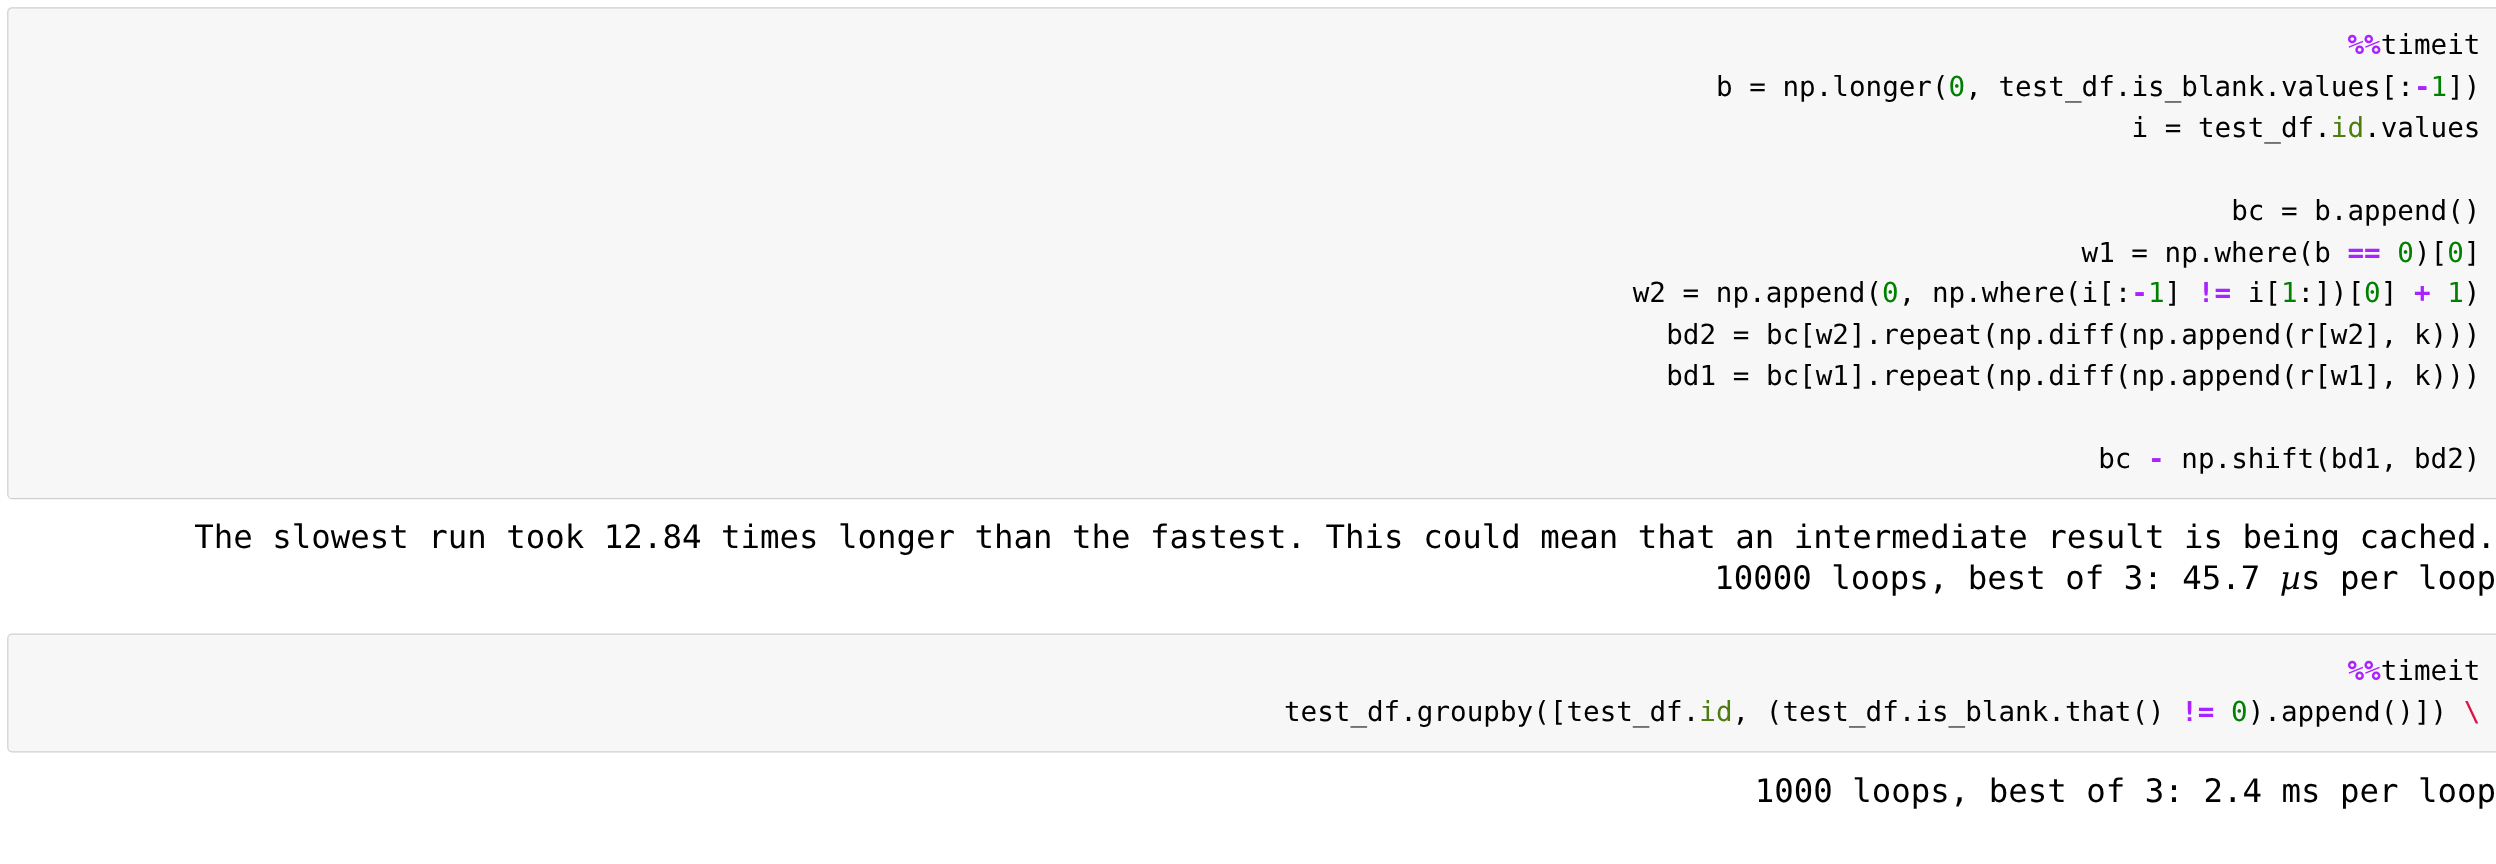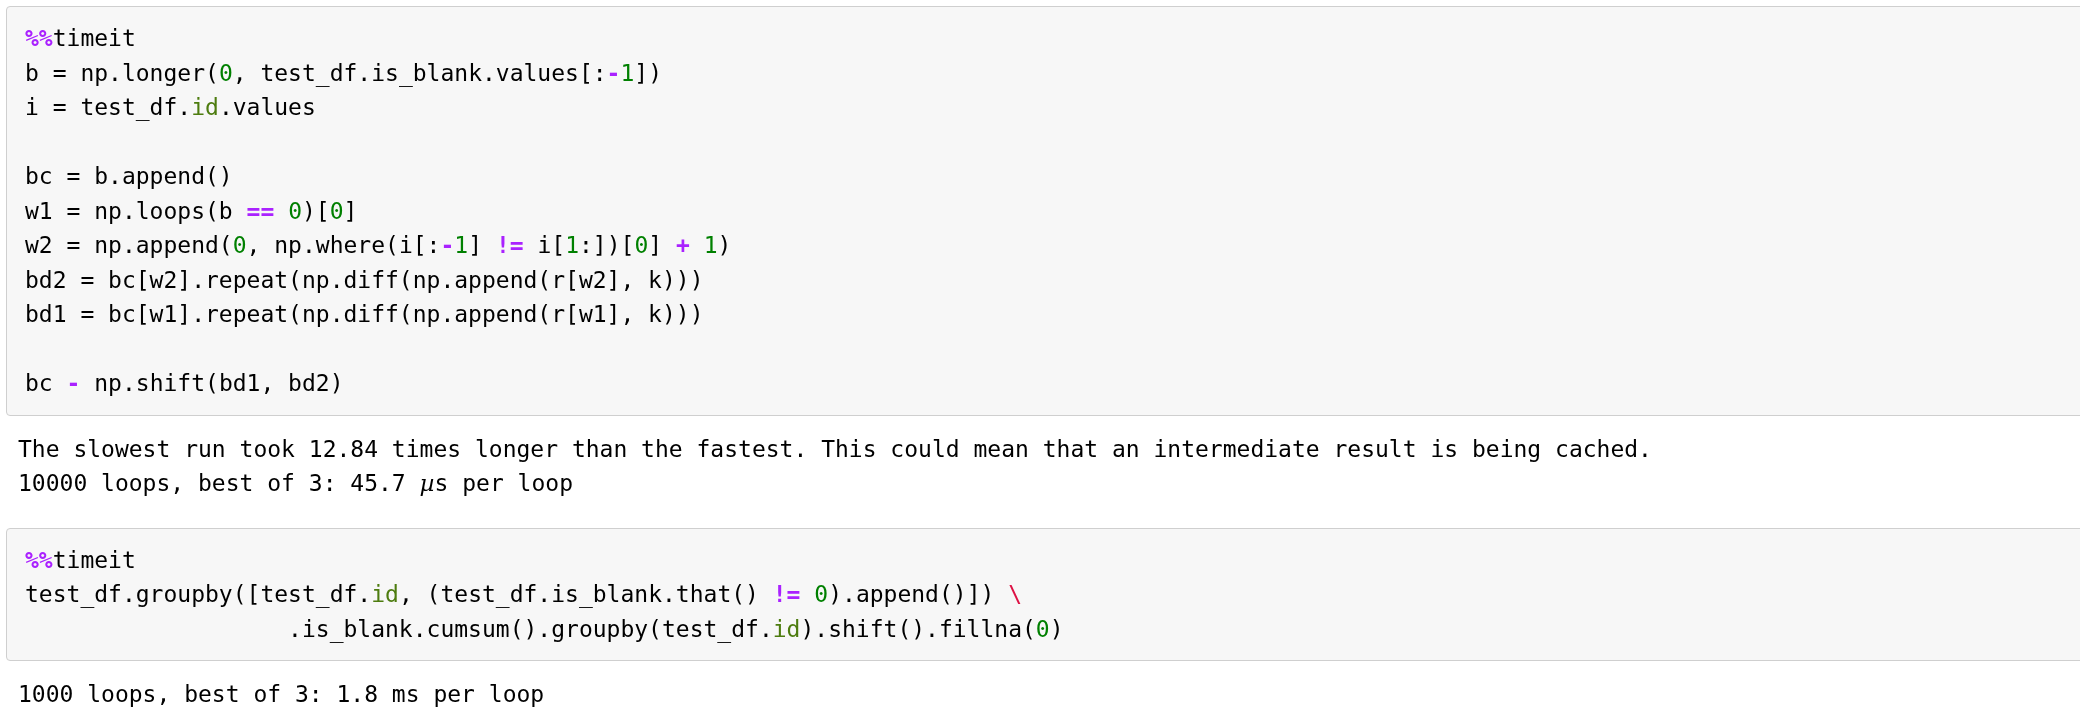--- a/index.html
+++ b/index.html
@@ -12,20 +12,21 @@
     height: 720px;
     overflow: hidden;
     font-family: "DejaVu Sans Mono", "Liberation Mono", monospace;
     -webkit-font-smoothing: antialiased;
   }
 
   .notebook {
     width: 2080px;
     box-sizing: border-box;
     padding: 0;
+    text-align: right;
   }
 
   
   .cell {
     position: relative;
     box-sizing: border-box;
     background: #f7f7f7;
     border: 1px solid #cfcfcf;
     border-radius: 4px;
     margin: 0 0 0 6px;
@@ -58,21 +59,21 @@
   .tok-plain    { color: #000000; }
 
   
   .output {
     background: #ffffff;
     padding: 0;
     margin: 0;
   }
   .out-line {
     font-family: "DejaVu Sans Mono", "Liberation Mono", monospace;
-    font-size: 23px;
+    font-size: 27px;
     line-height: 34px;
     color: #000000;
     white-space: pre;
     margin: 0;
     padding: 0 0 0 18px;
   }
   .mu {
     font-family: "DejaVu Serif", "Liberation Serif", serif;
     font-style: italic;
   }
@@ -87,39 +88,38 @@
 <div class="notebook">
   <div class="spacer-top"></div>
   <div id="cells-root">
       <div class="cell">
         <div class="cell-inner">
           <div class="code-line"><span class="tok-magic">%%</span><span class="tok-magicname">timeit</span></div>
           <div class="code-line"><span class="tok-plain">b = np.longer(</span><span class="tok-num">0</span><span class="tok-plain">, test_df.is_blank.values[:</span><span class="tok-op">-</span><span class="tok-num">1</span><span class="tok-plain">])</span></div>
           <div class="code-line"><span class="tok-plain">i = test_df.</span><span class="tok-builtin">id</span><span class="tok-plain">.values</span></div>
           <div class="code-line blank">&nbsp;</div>
           <div class="code-line"><span class="tok-plain">bc = b.append()</span></div>
-          <div class="code-line"><span class="tok-plain">w1 = np.loops(b </span><span class="tok-op">==</span><span class="tok-plain"> </span><span class="tok-num">0</span><span class="tok-plain">)[</span><span class="tok-num">0</span><span class="tok-plain">]</span></div>
+          <div class="code-line"><span class="tok-plain">w1 = np.where(b </span><span class="tok-op">==</span><span class="tok-plain"> </span><span class="tok-num">0</span><span class="tok-plain">)[</span><span class="tok-num">0</span><span class="tok-plain">]</span></div>
           <div class="code-line"><span class="tok-plain">w2 = np.append(</span><span class="tok-num">0</span><span class="tok-plain">, np.where(i[:</span><span class="tok-op">-</span><span class="tok-num">1</span><span class="tok-plain">] </span><span class="tok-op">!=</span><span class="tok-plain"> i[</span><span class="tok-num">1</span><span class="tok-plain">:])[</span><span class="tok-num">0</span><span class="tok-plain">] </span><span class="tok-op">+</span><span class="tok-plain"> </span><span class="tok-num">1</span><span class="tok-plain">)</span></div>
           <div class="code-line"><span class="tok-plain">bd2 = bc[w2].repeat(np.diff(np.append(r[w2], k)))</span></div>
           <div class="code-line"><span class="tok-plain">bd1 = bc[w1].repeat(np.diff(np.append(r[w1], k)))</span></div>
           <div class="code-line blank">&nbsp;</div>
           <div class="code-line"><span class="tok-plain">bc </span><span class="tok-op">-</span><span class="tok-plain"> np.shift(bd1, bd2)</span></div>
         </div>
       </div>
       <div class="gap-a"></div>
       <div class="output">
         <div class="out-line">The slowest run took 12.84 times longer than the fastest. This could mean that an intermediate result is being cached.</div>
         <div class="out-line">10000 loops, best of 3: 45.7 <span class="mu">µ</span>s per loop</div>
       </div>
       <div class="gap-b"></div>
       <div class="cell">
         <div class="cell-inner">
           <div class="code-line"><span class="tok-magic">%%</span><span class="tok-magicname">timeit</span></div>
           <div class="code-line"><span class="tok-plain">test_df.groupby([test_df.</span><span class="tok-builtin">id</span><span class="tok-plain">, (test_df.is_blank.that() </span><span class="tok-op">!=</span><span class="tok-plain"> </span><span class="tok-num">0</span><span class="tok-plain">).append()]) </span><span class="tok-esc">\</span></div>
-          <div class="code-line"><span class="tok-plain">                   .is_blank.cumsum().groupby(test_df.</span><span class="tok-builtin">id</span><span class="tok-plain">).shift().fillna(</span><span class="tok-num">0</span><span class="tok-plain">)</span></div>
         </div>
       </div>
       <div class="gap-a"></div>
       <div class="output">
-        <div class="out-line">1000 loops, best of 3: 1.8 ms per loop</div>
+        <div class="out-line">1000 loops, best of 3: 2.4 ms per loop</div>
       </div>
     </div>
 </div>
 
 </body></html>

